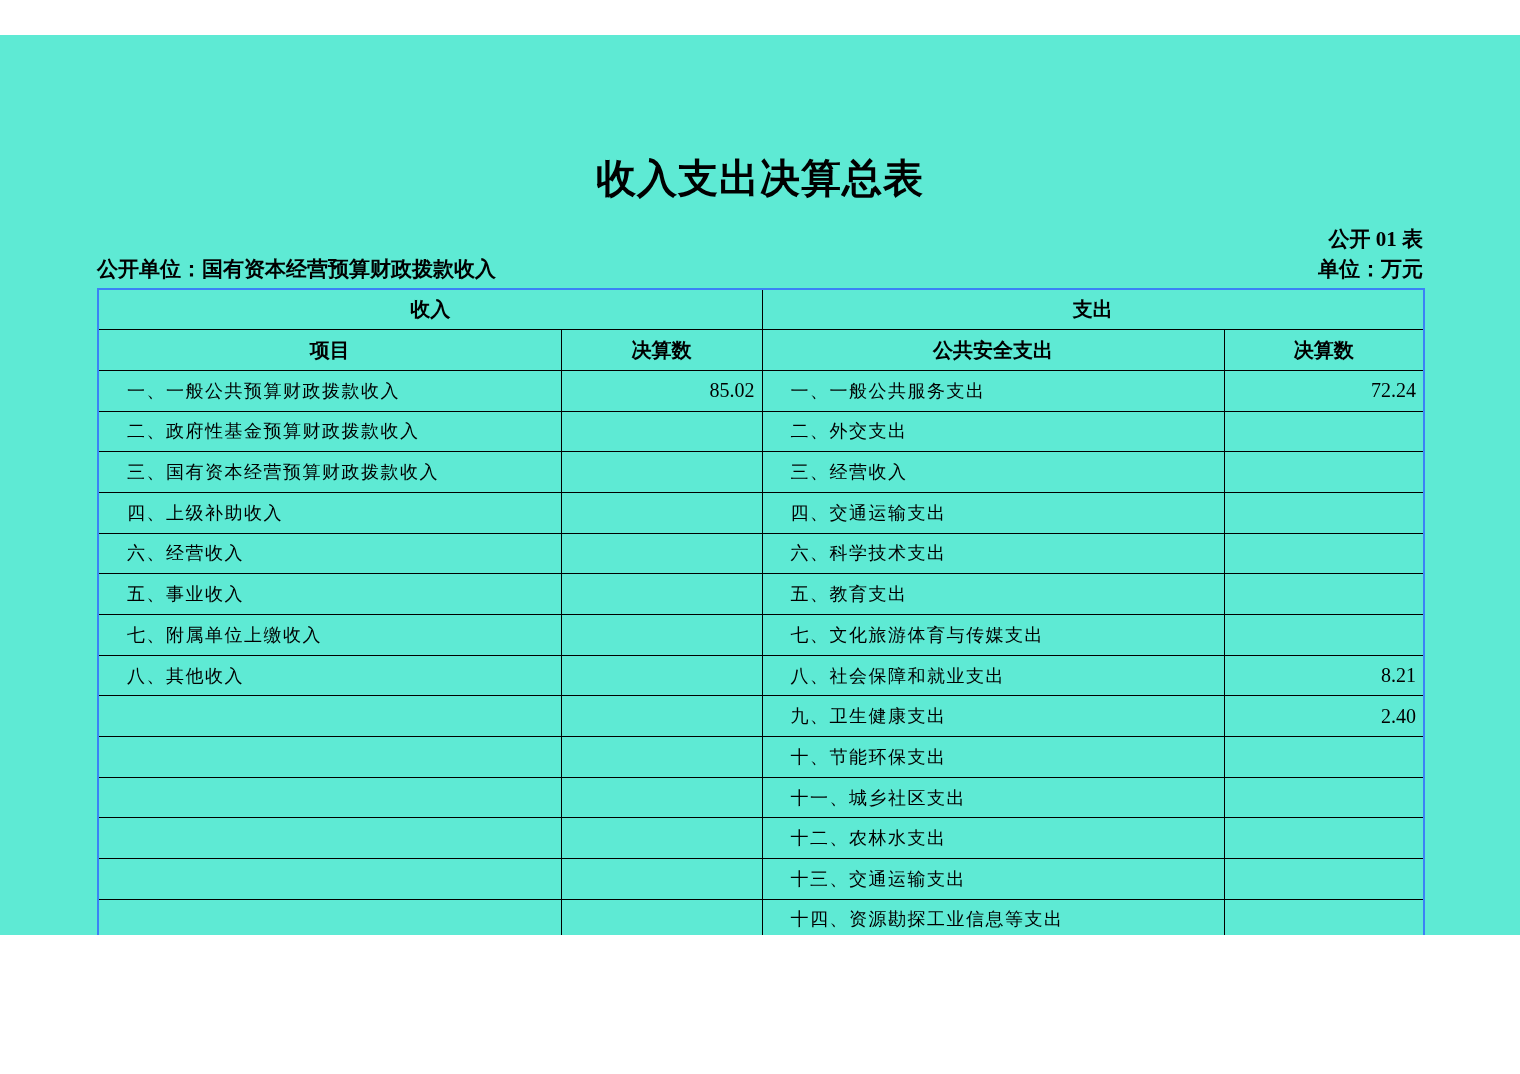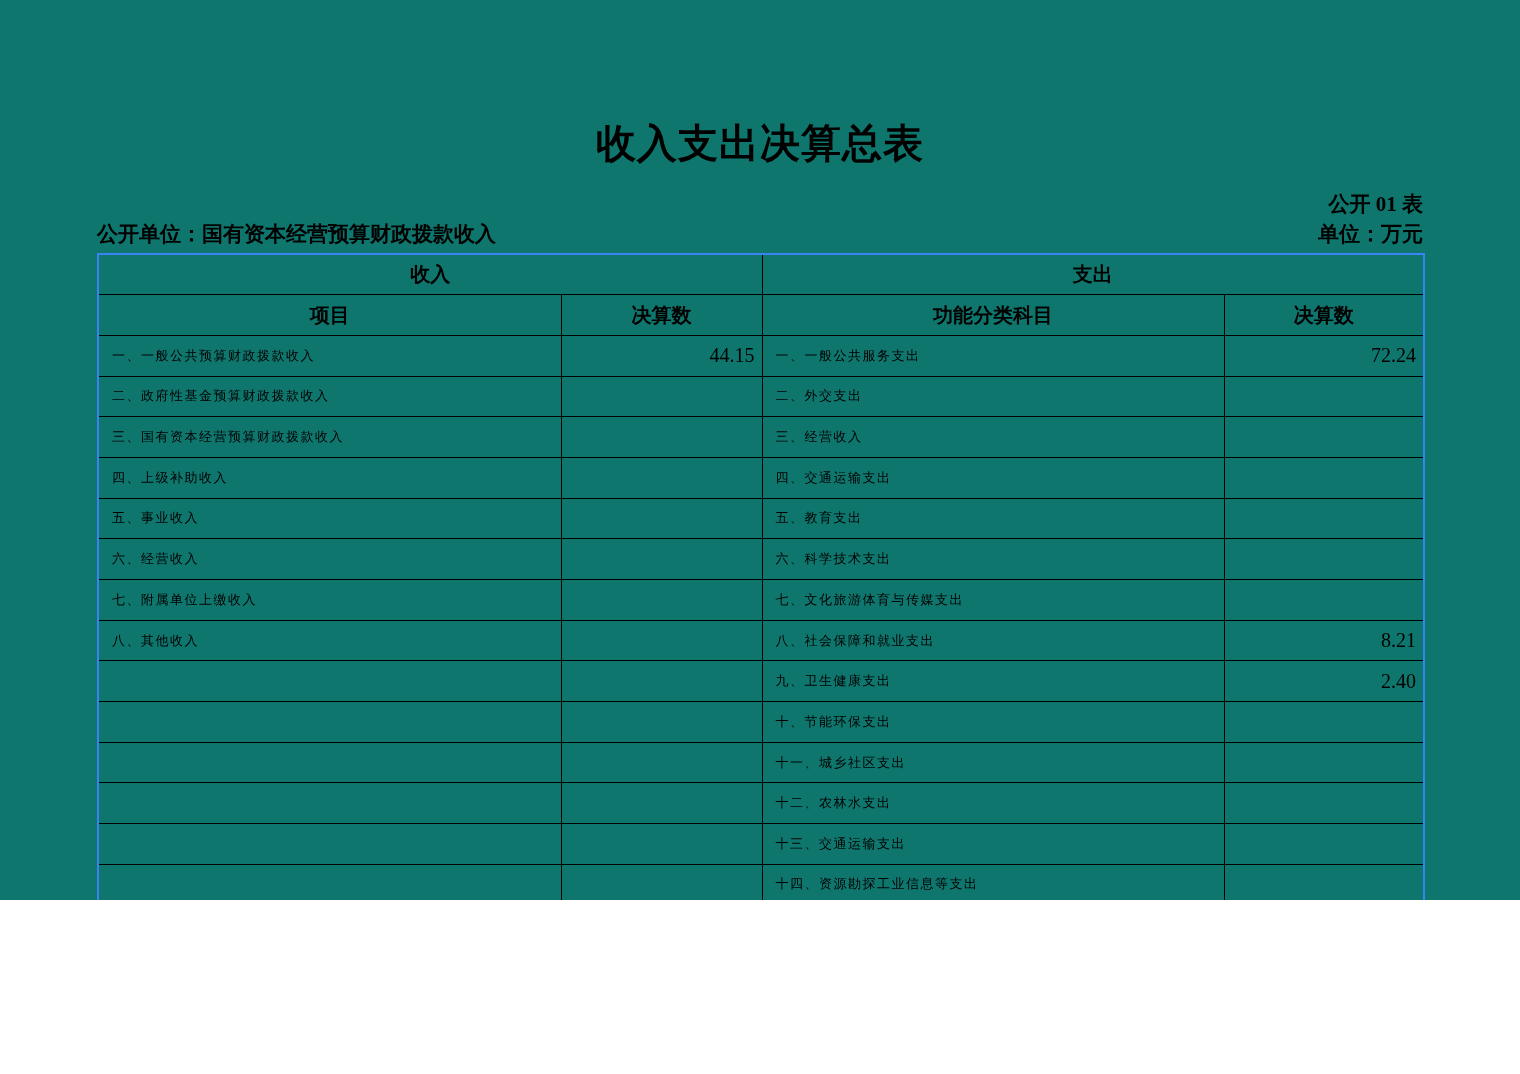--- a/index.html
+++ b/index.html
@@ -6,22 +6,23 @@
   html, body {
     width: 1520px;
     background: #ffffff;
     font-family: "Liberation Serif", "DejaVu Serif", serif;
     color: #000000;
   }
   .page {
     position: relative;
     width: 1520px;
     height: 900px;
-    background: #0f766e;
+    background: #5eead4;
     overflow: hidden;
+    margin-top: 35px;
   }
   .title {
     position: absolute;
     top: 116px;
     left: 0;
     width: 100%;
     text-align: center;
     font-family: "Liberation Sans", "DejaVu Sans", sans-serif;
     font-weight: bold;
     font-size: 40px;
@@ -70,22 +71,22 @@
     text-align: center;
   }
   th.col-header {
     font-family: "Liberation Sans", "DejaVu Sans", sans-serif;
     font-weight: 600;
     font-size: 20px;
     text-align: center;
   }
   td.item-cell {
     text-align: left;
-    padding-left: 13px;
-    font-size: 13px;
+    padding-left: 28px;
+    font-size: 18px;
     letter-spacing: 1.5px;
   }
   td.amount-cell {
     text-align: right;
     padding-right: 7px;
     font-size: 20px;
   }
   .page-number {
     position: absolute;
     top: 957px;
@@ -118,28 +119,28 @@
       <col style="width: 200px;">
     </colgroup>
     <thead>
       <tr>
         <th class="section-header" colspan="2">收入</th>
         <th class="section-header" colspan="2">支出</th>
       </tr>
       <tr>
         <th class="col-header">项目</th>
         <th class="col-header">决算数</th>
-        <th class="col-header">功能分类科目</th>
+        <th class="col-header">公共安全支出</th>
         <th class="col-header">决算数</th>
       </tr>
     </thead>
     <tbody>
         <tr>
           <td class="item-cell">一、一般公共预算财政拨款收入</td>
-          <td class="amount-cell">44.15</td>
+          <td class="amount-cell">85.02</td>
           <td class="item-cell">一、一般公共服务支出</td>
           <td class="amount-cell">72.24</td>
         </tr>
         <tr>
           <td class="item-cell">二、政府性基金预算财政拨款收入</td>
           <td class="amount-cell"></td>
           <td class="item-cell">二、外交支出</td>
           <td class="amount-cell"></td>
         </tr>
         <tr>
@@ -148,29 +149,29 @@
           <td class="item-cell">三、经营收入</td>
           <td class="amount-cell"></td>
         </tr>
         <tr>
           <td class="item-cell">四、上级补助收入</td>
           <td class="amount-cell"></td>
           <td class="item-cell">四、交通运输支出</td>
           <td class="amount-cell"></td>
         </tr>
         <tr>
+          <td class="item-cell">六、经营收入</td>
+          <td class="amount-cell"></td>
+          <td class="item-cell">六、科学技术支出</td>
+          <td class="amount-cell"></td>
+        </tr>
+        <tr>
           <td class="item-cell">五、事业收入</td>
           <td class="amount-cell"></td>
           <td class="item-cell">五、教育支出</td>
-          <td class="amount-cell"></td>
-        </tr>
-        <tr>
-          <td class="item-cell">六、经营收入</td>
-          <td class="amount-cell"></td>
-          <td class="item-cell">六、科学技术支出</td>
           <td class="amount-cell"></td>
         </tr>
         <tr>
           <td class="item-cell">七、附属单位上缴收入</td>
           <td class="amount-cell"></td>
           <td class="item-cell">七、文化旅游体育与传媒支出</td>
           <td class="amount-cell"></td>
         </tr>
         <tr>
           <td class="item-cell">八、其他收入</td>

